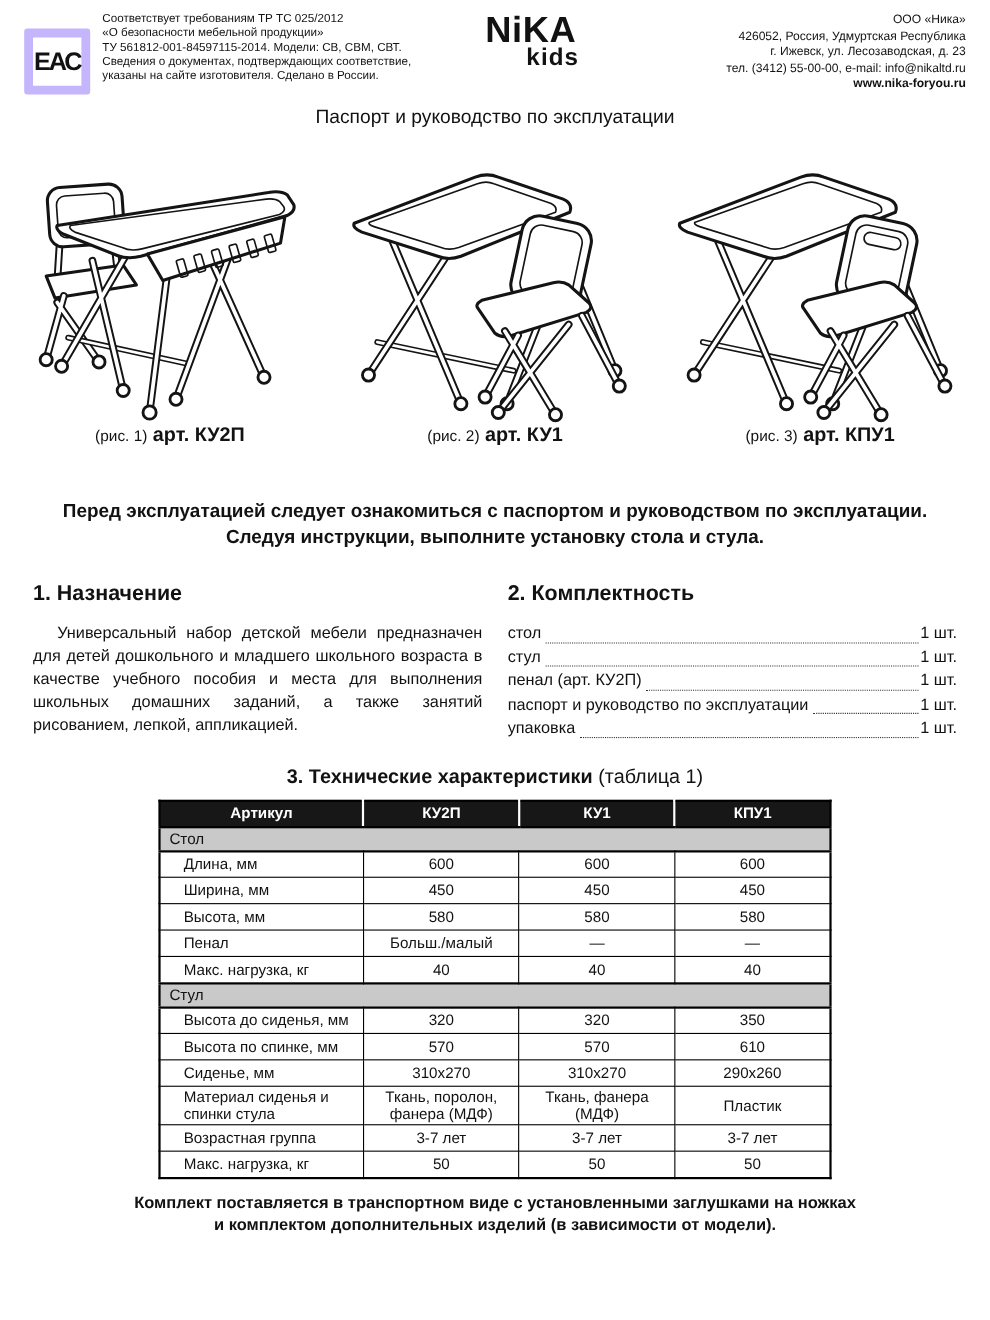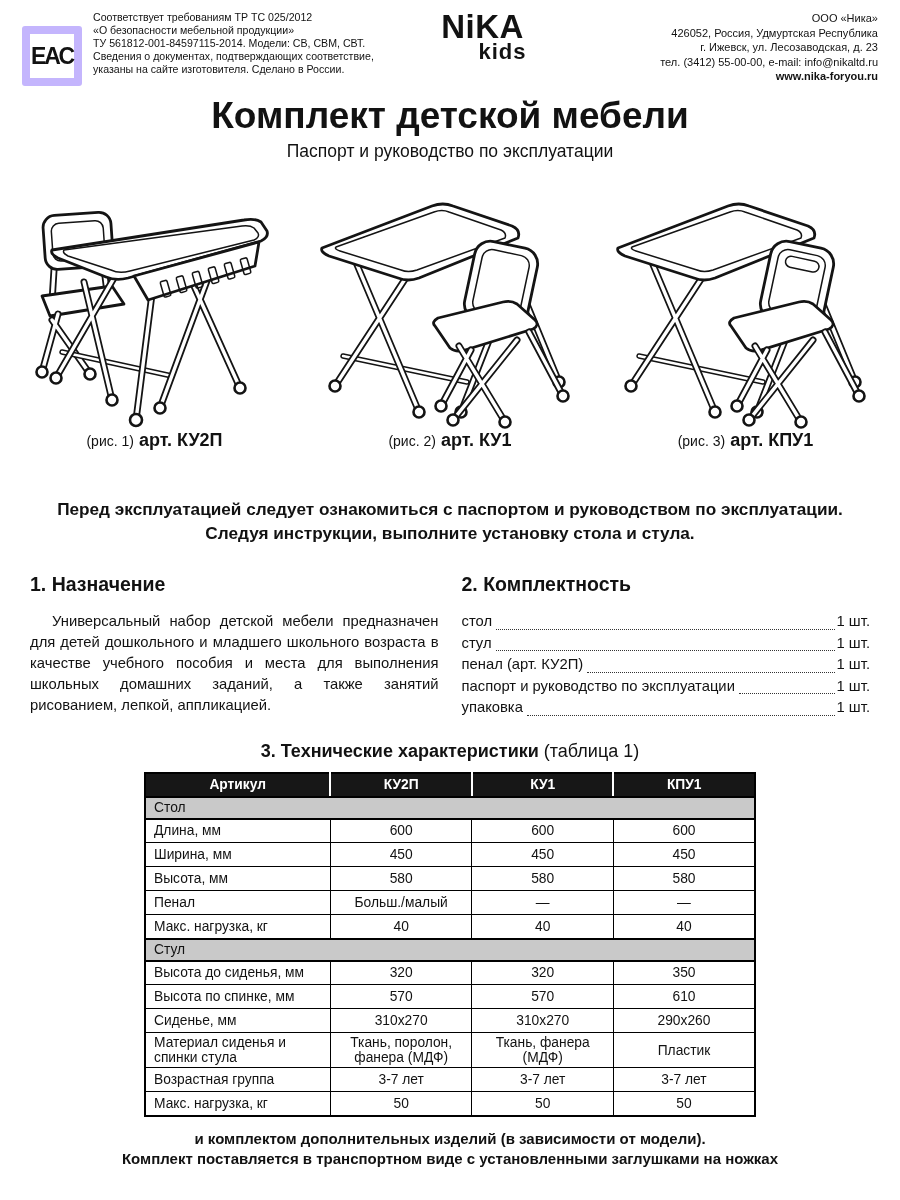--- a/index.html
+++ b/index.html
@@ -62,21 +62,21 @@
   .specs-title{text-align:center;margin-top:22px;font-size:18px}
   .specs-title .b{font-weight:bold}
   table{border-collapse:collapse;margin:10px auto 0 auto;width:612px;
     font-size:13.8px;border:2px solid #000}
   th,td{border:1px solid #000;padding:2px 6px;height:24px;box-sizing:border-box}
   th{background:#171717;color:#fff;font-weight:bold;text-align:center;
     border-left:2px solid #fff;border-bottom:2px solid #000}
   th:first-child{border-left:1px solid #4d7c0f}
   tr.group td{background:#c9c9c9;text-align:left;padding-left:8px;height:22px;
     border-top:2px solid #000;border-bottom:2px solid #000}
-  td.lbl{text-align:left;padding-left:8px}
+  td.lbl{text-align:left;padding-left:21px}
   td.val{text-align:center}
 
   
   .note{margin-top:12px;text-align:center;font-weight:bold;font-size:15px;line-height:20.5px}
 </style>
 </head>
 <body>
 
 <div class="header">
   <div class="cert">
@@ -96,21 +96,20 @@
   <div class="addr">
     <div>ООО «Ника»</div>
     <div>426052, Россия, Удмуртская Республика</div>
     <div>г. Ижевск, ул. Лесозаводская, д. 23</div>
     <div>тел. (3412) 55-00-00, e-mail: info@nikaltd.ru</div>
     <div class="site">www.nika-foryou.ru</div>
   </div>
 </div>
 
 <div class="doc-title">
-  <div class="main">Комплект детской мебели</div>
   <div class="sub">Паспорт и руководство по эксплуатации</div>
 </div>
 
 <div class="figures">
 
   <div class="figure">
     <svg width="290" height="240" viewBox="0 0 290 240">
 
       <path class="tb" d="M44,80 L42,112 M94,78 L98,110"></path>
       <path class="tw" d="M44,80 L42,112 M94,78 L98,110"></path>
@@ -354,15 +353,15 @@
     <tr>
       <td class="lbl">Макс. нагрузка, кг</td>
       <td class="val">50</td>
       <td class="val">50</td>
       <td class="val">50</td>
     </tr>
   </tbody>
 </table>
 
 <div class="note">
+  <div>Комплект поставляется в транспортном виде с установленными заглушками на ножках</div>
   <div>и комплектом дополнительных изделий (в зависимости от модели).</div>
-  <div>Комплект поставляется в транспортном виде с установленными заглушками на ножках</div>
 </div>
 
 </body></html>

